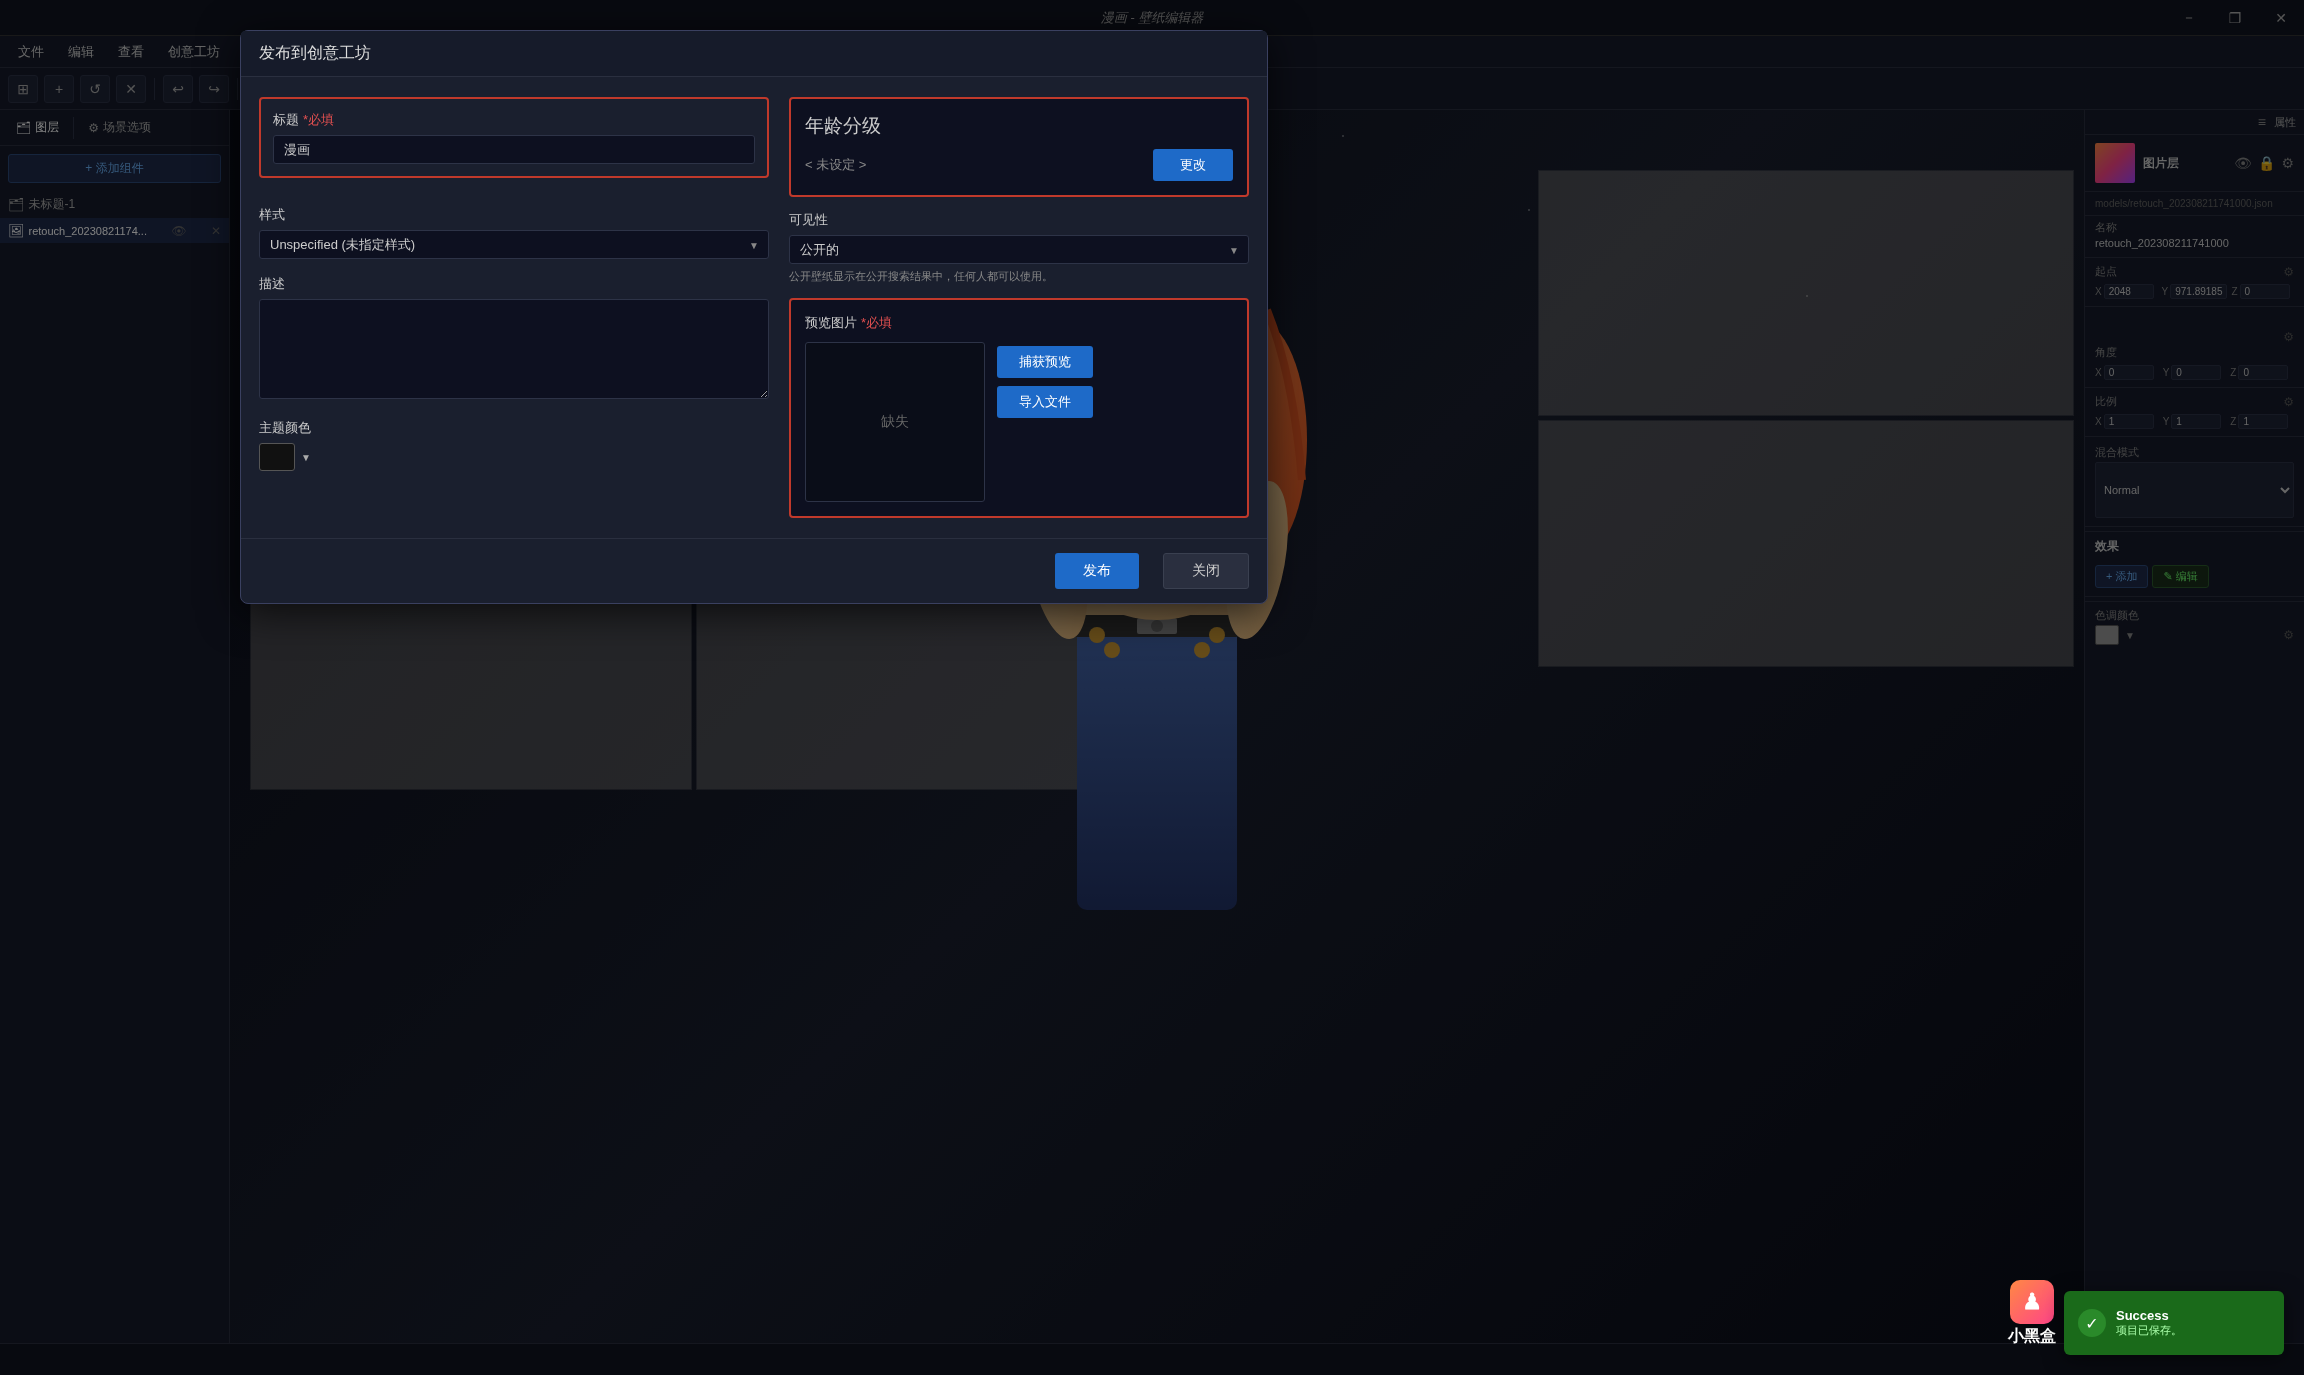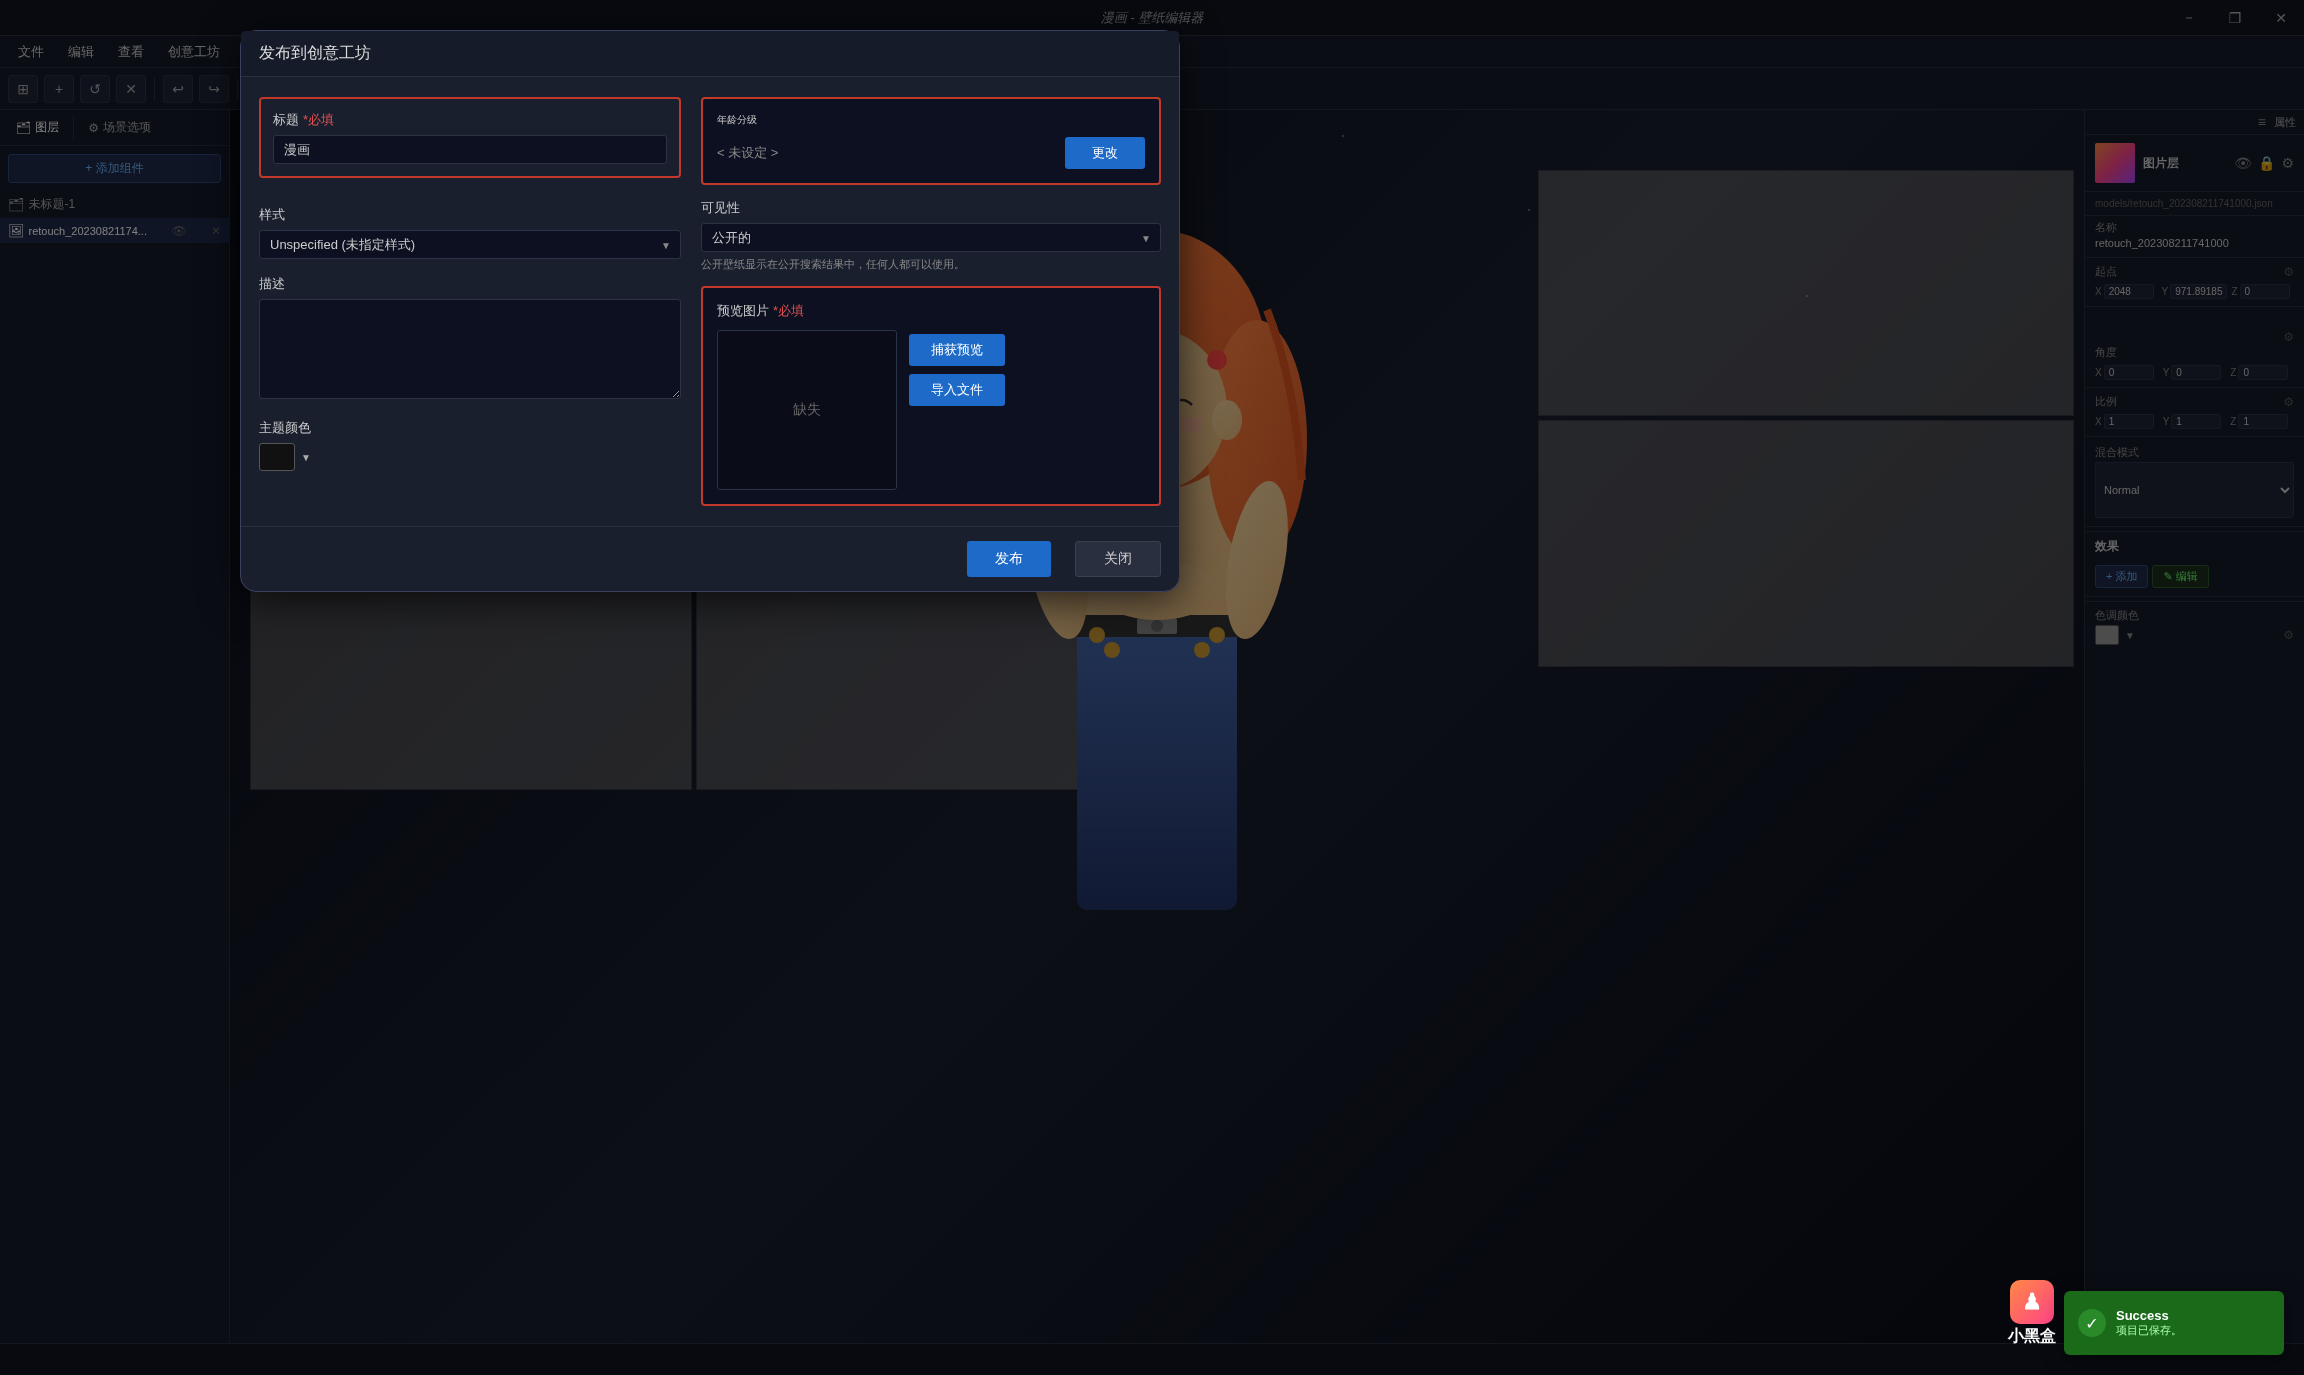--- a/index.html
+++ b/index.html
@@ -322,24 +322,24 @@
       background: rgba(0,0,0,0.5);
       z-index: 100;
       display: flex;
       align-items: flex-start;
       justify-content: flex-start;
     }
     .modal {
       position: absolute;
       top: 30px;
       left: 240px;
-      width: 940px;
+      width: 1028px;
       background: #1a1f2e;
       border: 1px solid #3a4060;
-      border-radius: 16px;
+      border-radius: 8px;
       box-shadow: 0 8px 40px rgba(0,0,0,0.7);
     }
     .modal-title-bar {
       background: #161b2a;
       padding: 12px 18px;
       font-size: 16px;
       color: #ddd;
       border-bottom: 1px solid #2a2f3f;
       border-radius: 4px 4px 0 0;
     }
@@ -434,21 +434,21 @@
 
     
     .age-rating-box {
       border: 2px solid #c0392b;
       border-radius: 4px;
       padding: 14px;
       margin-bottom: 14px;
       background: #0d1020;
     }
     .age-rating-header {
-      font-size: 10px;
+      font-size: 19px;
       color: #ccc;
       margin-bottom: 10px;
     }
     .age-rating-row {
       display: flex;
       align-items: center;
       gap: 24px;
     }
     .age-rating-value {
       font-size: 13px;

